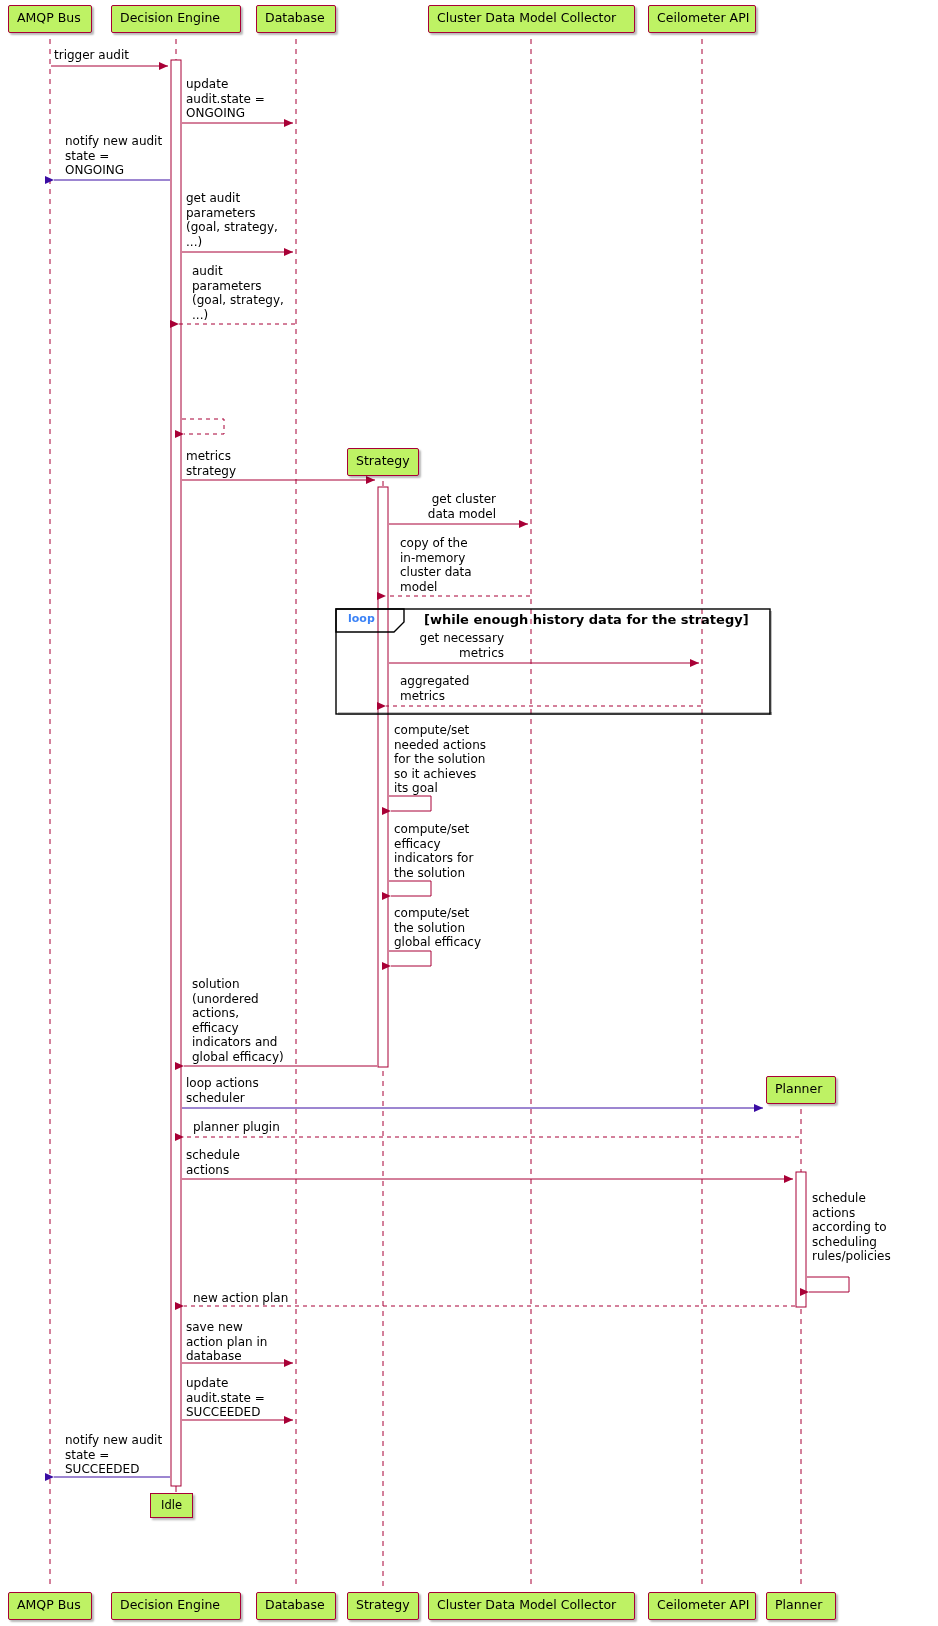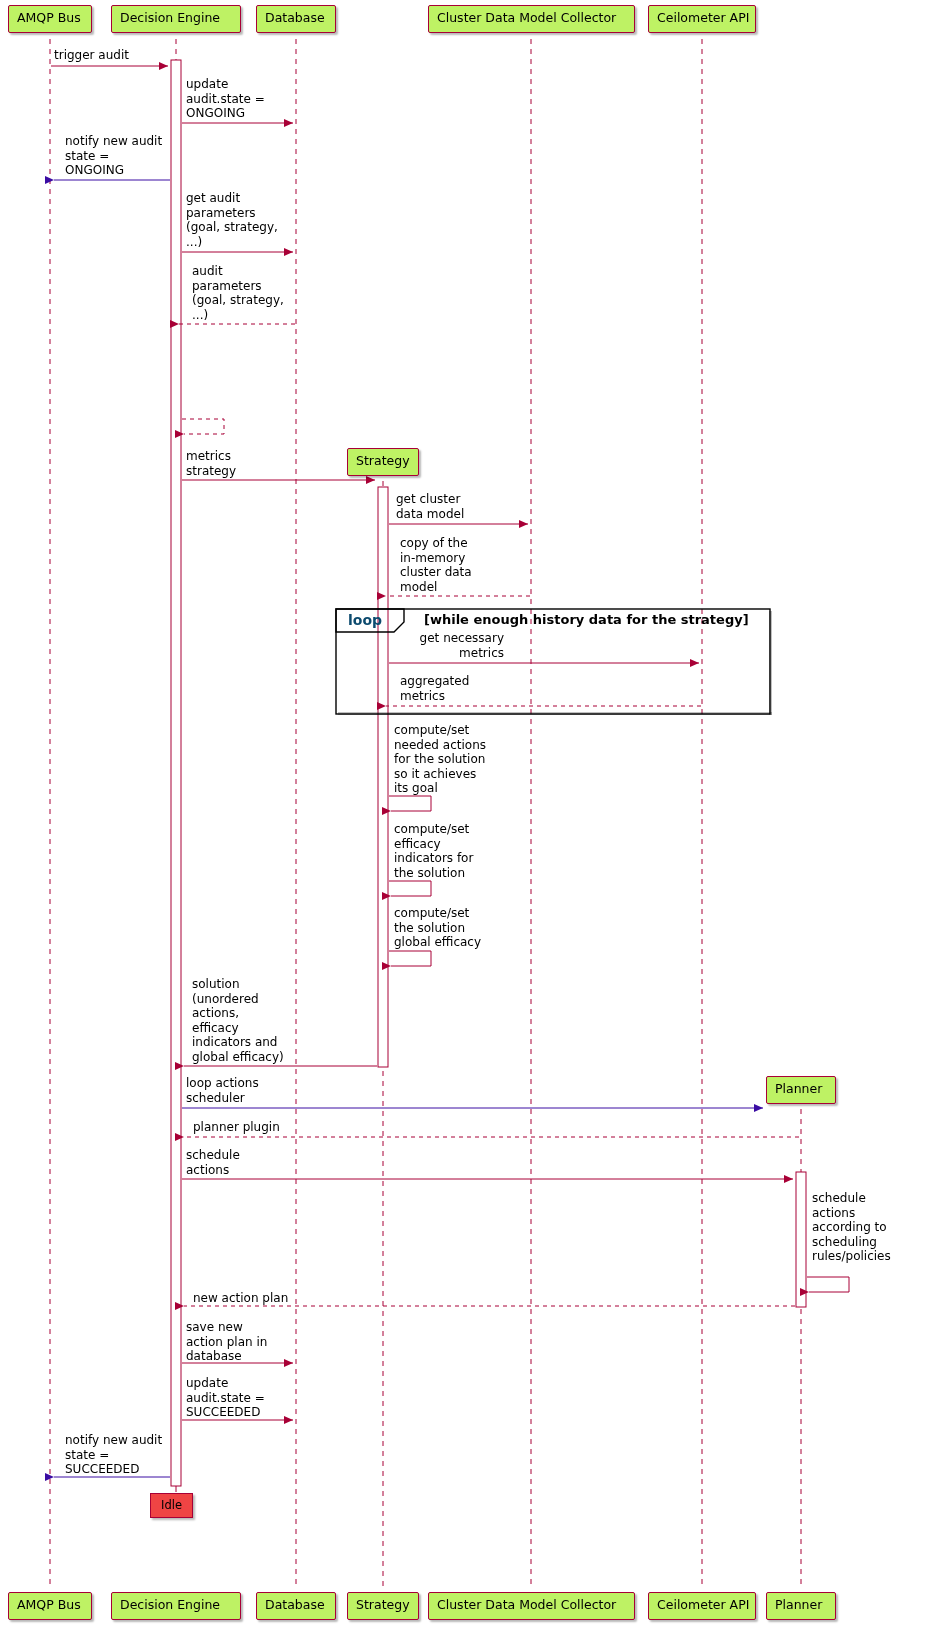--- a/index.html
+++ b/index.html
@@ -32,39 +32,39 @@
     color: #000000;
     font-size: 12.5px;
     line-height: 1;
     padding: 6px 8px 7px 8px;
     white-space: nowrap;
     box-shadow: 2px 2px 2px rgba(0,0,0,0.28);
   }
   .note-label {
     position: absolute;
     box-sizing: border-box;
-    background: #ef4444;
+    background: #bef264;
     border: 1px solid #A80036;
     color: #000000;
     font-size: 11.5px;
     padding: 4px 10px 5px 10px;
     white-space: nowrap;
     box-shadow: 2px 2px 2px rgba(0,0,0,0.28);
   }
   .msg {
     position: absolute;
     color: #000000;
     font-size: 12px;
     line-height: 14.6px;
     white-space: pre-line;
   }
   .loop-label {
     position: absolute;
-    color: #0c4a6e;
-    font-size: 14px;
+    color: #3b82f6;
+    font-size: 11px;
     font-weight: bold;
     white-space: nowrap;
   }
   .loop-cond {
     position: absolute;
     color: #000000;
     font-size: 13px;
     font-weight: bold;
     white-space: nowrap;
   }
@@ -194,21 +194,21 @@
   <div class="msg" style="left:186px; top:191px; width:110px;">get audit
 parameters
 (goal, strategy,
 ...)</div>
   <div class="msg" style="left:192px; top:264px; width:110px;">audit
 parameters
 (goal, strategy,
 ...)</div>
   <div class="msg" style="left:186px; top:449px; width:90px;">metrics
 strategy</div>
-  <div class="msg" style="left:396px; top:492px; width:100px;">get cluster
+  <div class="msg" style="left:396px; top:492px; width:100px;text-align:right;">get cluster
 data model</div>
   <div class="msg" style="left:400px; top:536px; width:100px;">copy of the
 in-memory
 cluster data
 model</div>
   <div class="msg" style="left:394px; top:631px; width:110px;text-align:right;">get necessary
 metrics</div>
   <div class="msg" style="left:400px; top:674px; width:100px;">aggregated
 metrics</div>
   <div class="msg" style="left:394px; top:723px; width:108px;">compute/set

